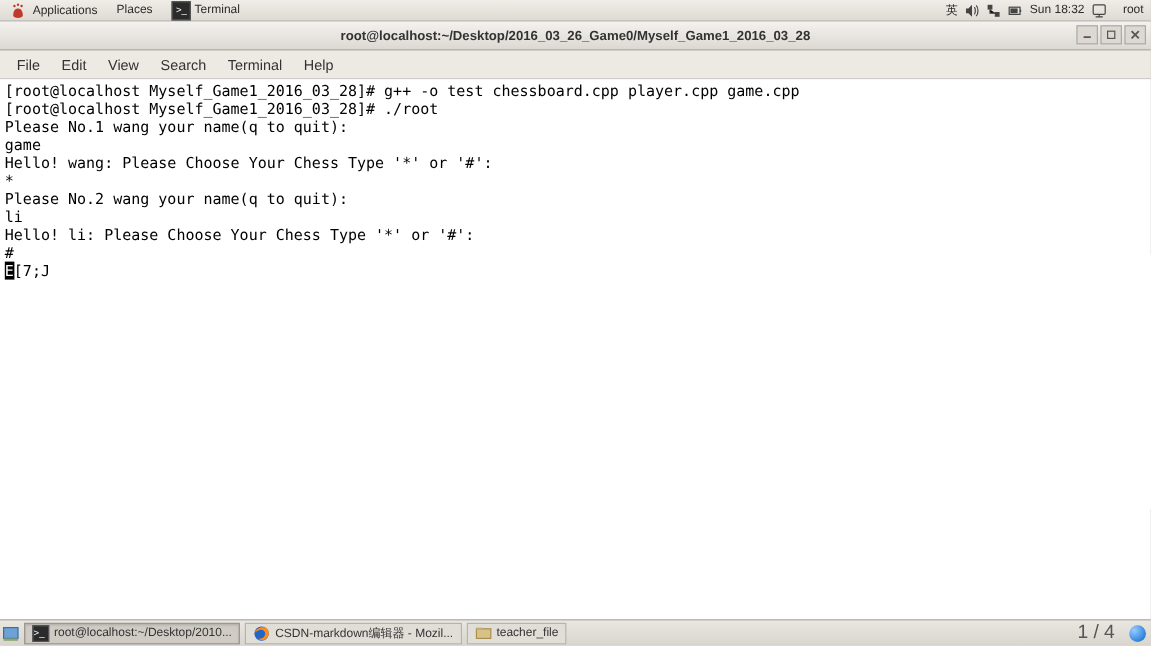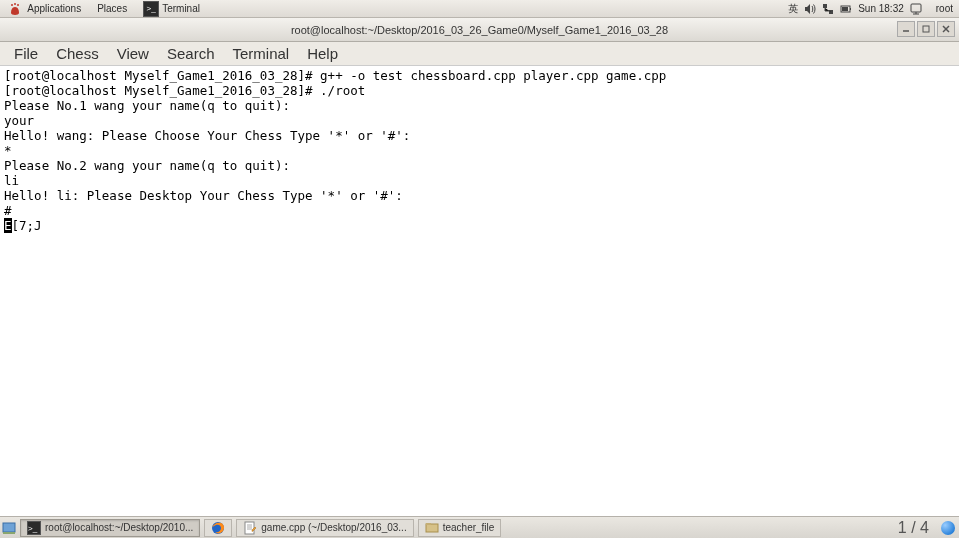--- a/index.html
+++ b/index.html
@@ -6,24 +6,24 @@
   html, body { width: 959px; height: 538px; font-family: sans-serif; background: #d6d3cf; overflow: hidden; }
   .top-panel { height: 18px; background: linear-gradient(#f0ede8,#dedad4); display: flex; align-items: center; font-size: 10px; color: #2b2b2b; border-bottom: 1px solid #b9b5ae; }
   .top-panel .menu-item { padding: 0 8px; cursor: pointer; }
   .top-panel .icon { width: 14px; height: 14px; display:inline-block; vertical-align: middle; margin-right:3px;}
   .spacer { flex: 1; }
   .tray { display: flex; align-items: center; gap: 6px; padding-right: 6px; }
   .tray span { font-size: 10px; display:flex; align-items:center; gap:3px;}
   .term-task-icon { width:16px; height:16px; background:#2b2b2b; border:1px solid #555; display:inline-flex; align-items:center; justify-content:center;}
   .term-task-icon span { color:#fff; font-size:8px; line-height:1;}
   .titlebar { height: 24px; background: linear-gradient(#f4f2ee,#dcd9d3); display:flex; align-items:center; border-bottom:1px solid #b0ada6; position:relative;}
-  .titlebar-title { flex:1; text-align:center; font-size:11px; font-weight:normal; color:#333;}
+  .titlebar-title { flex:1; text-align:center; font-size:11px; font-weight:bold; color:#333;}
   .win-btns { position:absolute; right:4px; top:3px; display:flex; gap:2px;}
   .win-btn { width:18px; height:16px; background:#ddd9d2; border:1px solid #aaa; font-size:9px; display:flex; align-items:center; justify-content:center; cursor:pointer; color:#555;}
-  .menubar { height: 24px; background:#edeae4; display:flex; align-items:center; padding:0 6px; font-size:15px; color:#333; gap:2px; border-bottom:1px solid #ccc;}
+  .menubar { height: 24px; background:#edeae4; display:flex; align-items:center; padding:0 6px; font-size:12px; color:#333; gap:2px; border-bottom:1px solid #ccc;}
   .menubar .m-item { padding: 3px 8px; cursor:pointer;}
   .terminal-body { background:#fff; height: calc(538px - 18px - 24px - 24px - 22px); padding: 2px 4px; font-family: "DejaVu Sans Mono","Courier New",monospace; font-size:12.5px; line-height:15px; color:#000; white-space:pre; overflow:hidden;}
   .inv { background:#000; color:#fff; }
   .bottom-taskbar { height:22px; background:linear-gradient(#eae7e1,#d8d5cf); border-top:1px solid #b5b1aa; display:flex; align-items:center; font-size:10px; color:#333;}
   .task-btn { display:flex; align-items:center; gap:4px; height:18px; padding:0 6px; margin:0 2px; border:1px solid #b8b4ad; background:#e1ded8; cursor:pointer; max-width:190px; overflow:hidden; white-space:nowrap;}
   .task-btn.active { background:#d0ccc5; border:1px solid #9c9890; box-shadow: inset 0 1px 2px rgba(0,0,0,.15);}
   .task-icon { width:14px; height:14px; display:inline-block;}
   .ws-indicator { margin-left:auto; padding:0 8px; font-size:16px; color:#555;}
   .blue-dot { width:14px; height:14px; border-radius:50%; background:radial-gradient(circle at 30% 30%, #9cf, #06c); margin:0 4px;}
   svg { display:block; }
@@ -103,36 +103,36 @@
       <svg width="8" height="8" viewBox="0 0 8 8">
           <line x1="1" y1="1" x2="7" y2="7" stroke="#555" stroke-width="1.5"></line>
           <line x1="7" y1="1" x2="1" y2="7" stroke="#555" stroke-width="1.5"></line>
         </svg>
     </div>
   </div>
 </div>
 
 <div class="menubar">
   <span class="m-item">File</span>
-  <span class="m-item">Chess</span>
+  <span class="m-item">Edit</span>
   <span class="m-item">View</span>
   <span class="m-item">Search</span>
   <span class="m-item">Terminal</span>
   <span class="m-item">Help</span>
 </div>
 
 <div class="terminal-body"><span>[root@localhost Myself_Game1_2016_03_28]# g++ -o test chessboard.cpp player.cpp game.cpp</span>
 <span>[root@localhost Myself_Game1_2016_03_28]# ./root</span>
 <span>Please No.1 wang your name(q to quit):</span>
-<span>your</span>
+<span>game</span>
 <span>Hello! wang: Please Choose Your Chess Type '*' or '#':</span>
 <span>*</span>
 <span>Please No.2 wang your name(q to quit):</span>
 <span>li</span>
-<span>Hello! li: Please Desktop Your Chess Type '*' or '#':</span>
+<span>Hello! li: Please Choose Your Chess Type '*' or '#':</span>
 <span>#</span>
 <span class="inv">E</span><span>[7;J</span></div>
 
 <div class="bottom-taskbar">
   <span style="width:18px;display:flex;justify-content:center;">
     <svg width="14" height="14" viewBox="0 0 14 14">
         <rect x="1" y="2" width="12" height="9" fill="#6ea2d6" stroke="#3a6ea5"></rect>
         <rect x="1" y="11" width="12" height="2" fill="#8aa66f"></rect>
       </svg>
   </span>
@@ -140,32 +140,21 @@
     <span class="task-icon term-task-icon"><span>&gt;_</span></span>
     <span>root@localhost:~/Desktop/2010...</span>
   </div>
   <div class="task-btn">
     <span class="task-icon">
       <svg width="14" height="14" viewBox="0 0 14 14">
           <circle cx="7" cy="7" r="6" fill="#2065c7"></circle>
           <path d="M1 7c1-4 5-6 9-5 3 1 4 5 2 8-2 3-6 3-8 1 3 1 6-1 6-4 0-2-2-4-5-3C3 5 1 6 1 7z" fill="#ff8b19"></path>
         </svg>
     </span>
-  </div>
-  <div class="task-btn">
-    <span class="task-icon">
-      <svg width="14" height="14" viewBox="0 0 14 14">
-          <rect x="2" y="1" width="9" height="12" fill="#fff" stroke="#888"></rect>
-          <line x1="4" y1="4" x2="9" y2="4" stroke="#aaa"></line>
-          <line x1="4" y1="6" x2="9" y2="6" stroke="#aaa"></line>
-          <line x1="4" y1="8" x2="9" y2="8" stroke="#aaa"></line>
-          <path d="M9 9l3-3 1 1-3 3-1 .5.0-1.5z" fill="#e8a13a" stroke="#b06a10" stroke-width=".5"></path>
-        </svg>
-    </span>
-    <span>game.cpp (~/Desktop/2016_03...</span>
+    <span>CSDN-markdown编辑器 - Mozil...</span>
   </div>
   <div class="task-btn">
     <span class="task-icon">
       <svg width="14" height="14" viewBox="0 0 14 14">
           <rect x="1" y="3" width="12" height="8" fill="#d6c188" stroke="#a98f4e"></rect>
           <rect x="1" y="2" width="5" height="2" fill="#c4ae74"></rect>
         </svg>
     </span>
     <span>teacher_file</span>
   </div>

